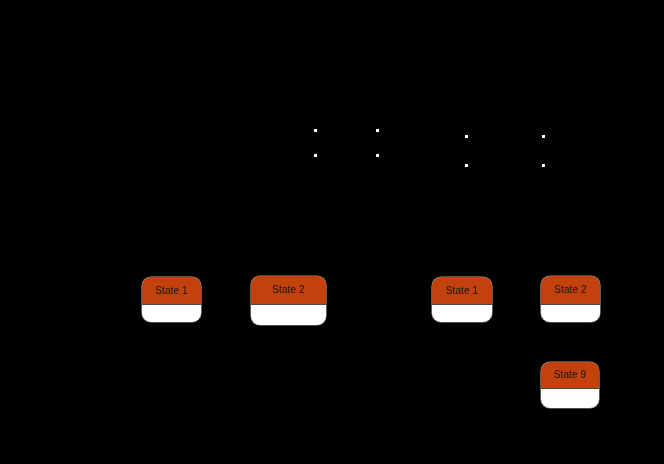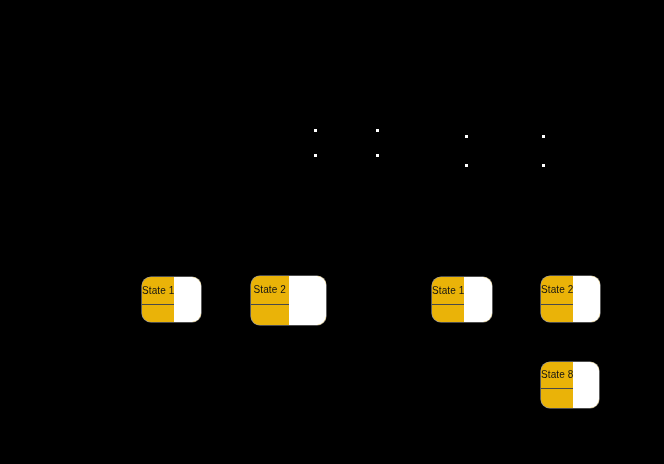--- a/index.html
+++ b/index.html
@@ -16,24 +16,24 @@
     width: 664px;
     height: 464px;
     background: #000000;
     overflow: hidden;
   }
 
   
   .state-node {
     position: absolute;
     box-sizing: border-box;
-    background: #eab308;
+    background: #c2410c;
     border-radius: 9px;
     display: flex;
-    flex-direction: row;
+    flex-direction: column;
     overflow: hidden;
     box-shadow: 0 0 0 0.6px #9a9a9a;
   }
   .state-title {
     box-sizing: border-box;
     width: 100%;
     color: #141414;
     font-size: 10px;
     line-height: 1;
     letter-spacing: 0.1px;
@@ -73,21 +73,21 @@
     </div>
     <div class="state-node" style="left: 432px; top: 277px; width: 60px; height: 45px;">
       <div class="state-title" style="height: 28px;">State 1</div>
       <div class="state-body"></div>
     </div>
     <div class="state-node" style="left: 541px; top: 276px; width: 59px; height: 46px;">
       <div class="state-title" style="height: 29px;">State 2</div>
       <div class="state-body"></div>
     </div>
     <div class="state-node" style="left: 541px; top: 362px; width: 58px; height: 46px;">
-      <div class="state-title" style="height: 27px;">State 8</div>
+      <div class="state-title" style="height: 27px;">State 9</div>
       <div class="state-body"></div>
     </div>
     <div class="ellipsis-dot" style="left: 314px; top: 129px;"></div>
     <div class="ellipsis-dot" style="left: 314px; top: 154px;"></div>
     <div class="ellipsis-dot" style="left: 376px; top: 129px;"></div>
     <div class="ellipsis-dot" style="left: 376px; top: 154px;"></div>
     <div class="ellipsis-dot" style="left: 465px; top: 135px;"></div>
     <div class="ellipsis-dot" style="left: 465px; top: 164px;"></div>
     <div class="ellipsis-dot" style="left: 542px; top: 135px;"></div>
     <div class="ellipsis-dot" style="left: 542px; top: 164px;"></div>

